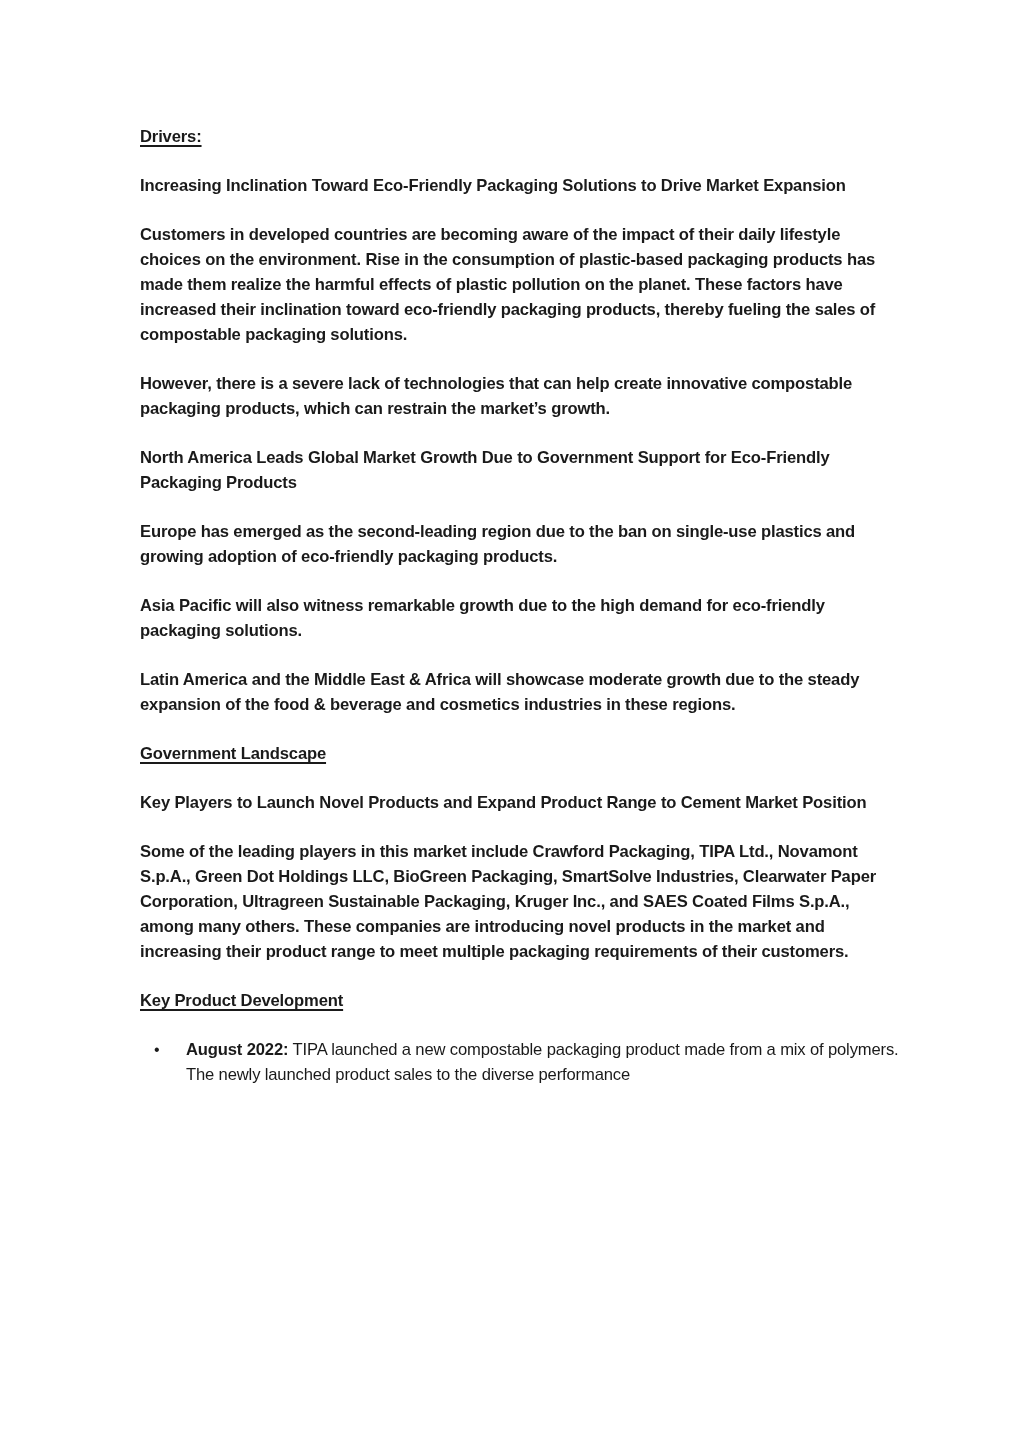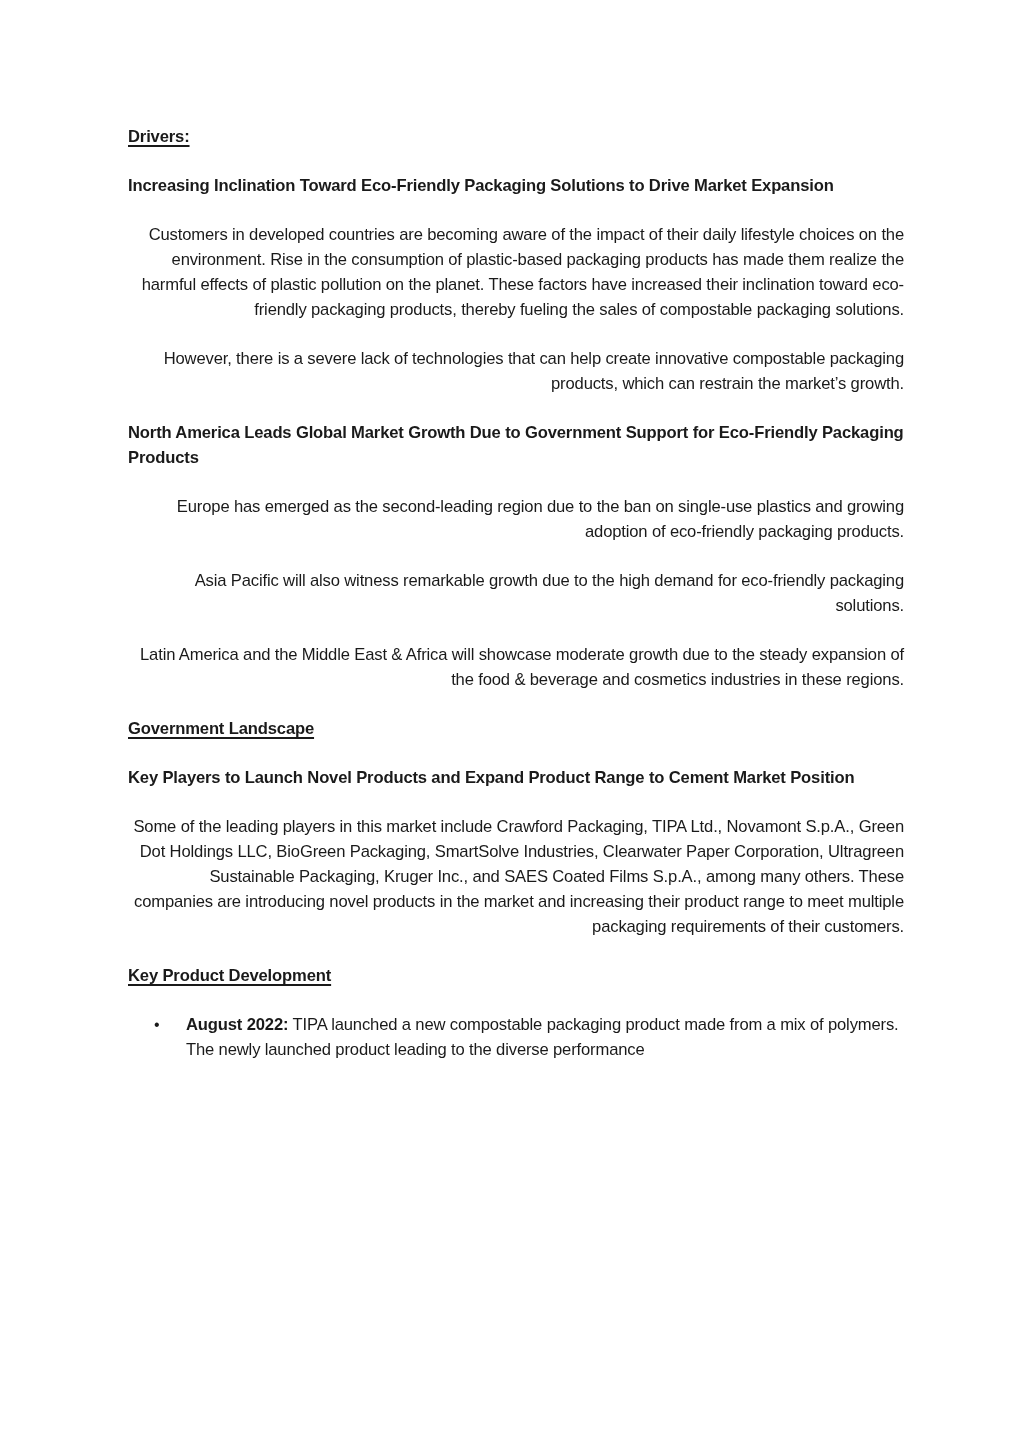--- a/index.html
+++ b/index.html
@@ -17,36 +17,35 @@
     }
     .page {
       position: absolute;
       left: 124px;
       top: 124px;
       width: 780px;
     }
     .line-block {
       font-size: 16.6px;
       line-height: 25px;
-      margin: 0 0 24px 4px;
+      margin: 0 0 24px 16px;
       letter-spacing: -0.15px;
       word-spacing: 0px;
     }
     .section-title {
       font-weight: bold;
       text-decoration: underline;
       text-underline-offset: 3px;
       text-decoration-thickness: 1.5px;
     }
     .subheading {
       font-weight: bold;
     }
     .body-text {
-      font-weight: normal;
-      text-align: right;
+      font-weight: bold;
     }
     .bullet-list {
       list-style: none;
       margin: 0;
       padding: 0;
     }
     .bullet-item {
       position: relative;
       padding-left: 62px;
       font-size: 16.6px;
@@ -80,17 +79,17 @@
   <p class="line-block body-text">Latin America and the Middle East &amp; Africa will showcase moderate growth due to the steady expansion of the food &amp; beverage and cosmetics industries in these regions.</p>
 
   <div class="line-block section-title">Government Landscape</div>
   <div class="line-block subheading">Key Players to Launch Novel Products and Expand Product Range to Cement Market Position</div>
   <p class="line-block body-text">Some of the leading players in this market include Crawford Packaging, TIPA Ltd., Novamont S.p.A., Green Dot Holdings LLC, BioGreen Packaging, SmartSolve Industries, Clearwater Paper Corporation, Ultragreen Sustainable Packaging, Kruger Inc., and SAES Coated Films S.p.A., among many others. These companies are introducing novel products in the market and increasing their product range to meet multiple packaging requirements of their customers.</p>
 
   <div class="line-block section-title">Key Product Development</div>
   <ul class="bullet-list">
     <li class="bullet-item">
       <span class="bullet-dot">•</span>
-      <span class="bullet-date">August 2022:</span><span> TIPA launched a new compostable packaging product made from a mix of polymers. The newly launched product leading to the diverse performance</span>
+      <span class="bullet-date">August 2022:</span><span> TIPA launched a new compostable packaging product made from a mix of polymers. The newly launched product sales to the diverse performance</span>
     </li>
   </ul>
 
 </div>
 
 </body></html>

